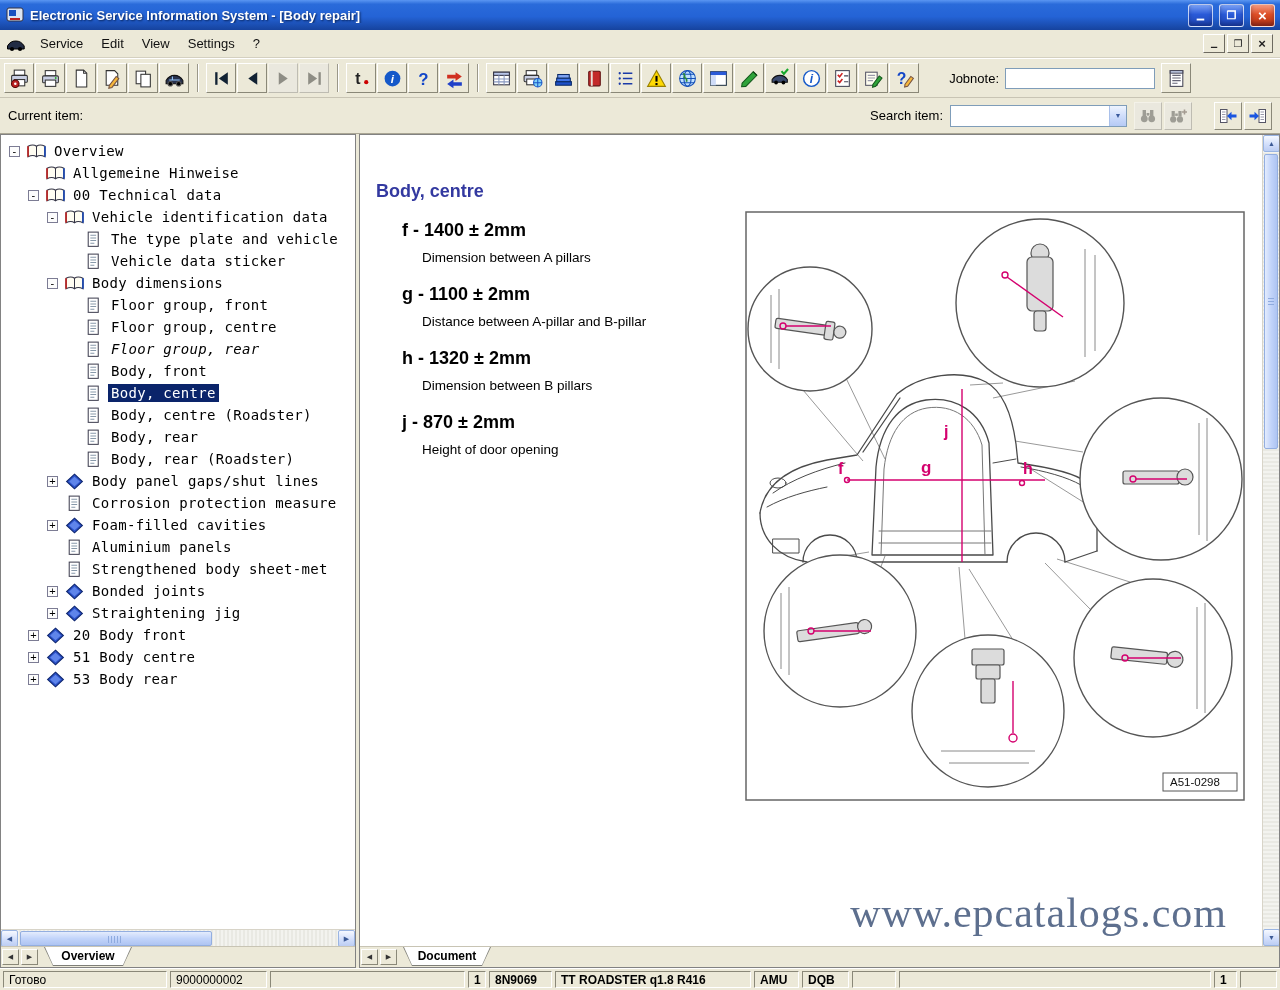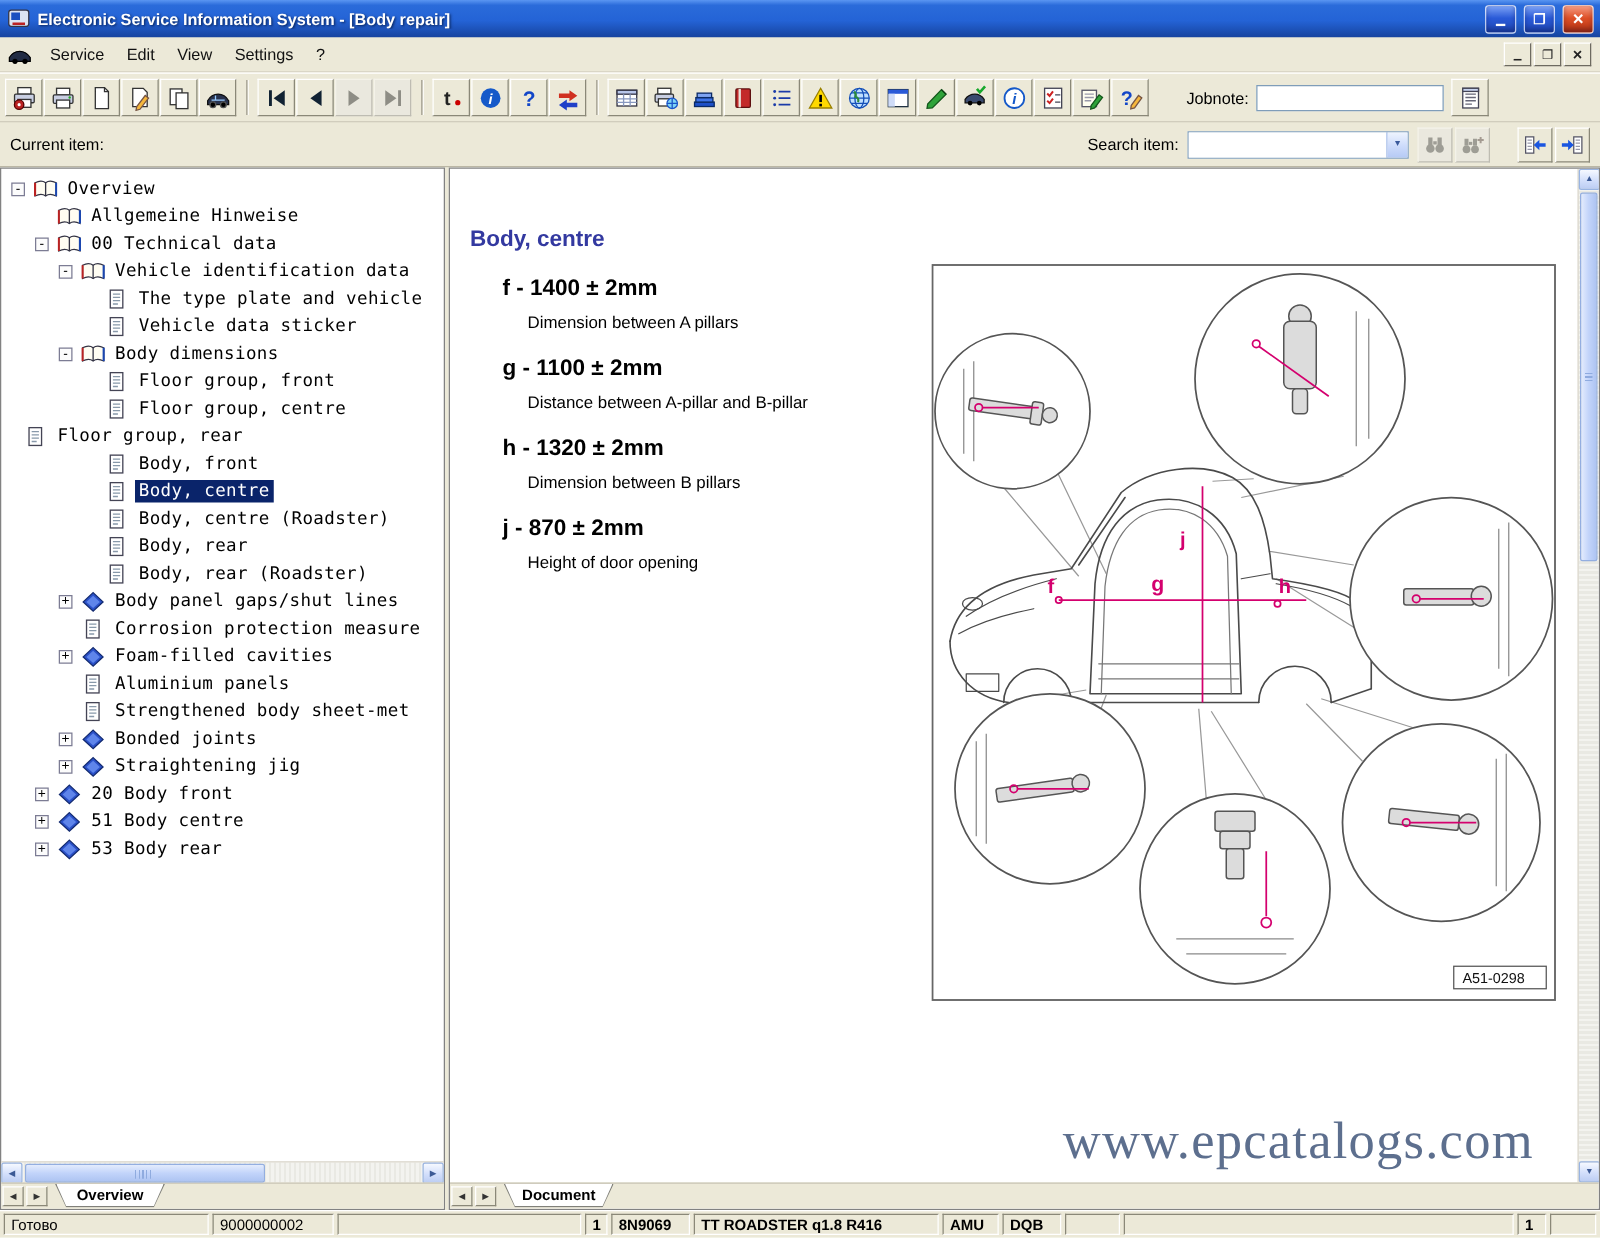--- a/index.html
+++ b/index.html
@@ -610,21 +610,21 @@
         <div class="tree-row" style="padding-left: 65px;">
           <span class="expander hid"></span>
           <span class="tree-icon">
             <svg viewBox="0 0 18 16">
               <rect x="4" y="1" width="9.5" height="13.5" fill="#fff" stroke="#445"></rect>
               <path d="M6 4 H11.5 M6 6.5 H11.5 M6 9 H11.5 M6 11.5 H9.8" stroke="#8899aa" fill="none"></path>
             </svg>
           </span>
           <span class="tree-label">Floor group, centre</span>
         </div>
-        <div class="tree-row" style="">
+        <div class="tree-row" style="padding-left: 65px; font-style: italic;">
           <span class="expander hid"></span>
           <span class="tree-icon">
             <svg viewBox="0 0 18 16">
               <rect x="4" y="1" width="9.5" height="13.5" fill="#fff" stroke="#445"></rect>
               <path d="M6 4 H11.5 M6 6.5 H11.5 M6 9 H11.5 M6 11.5 H9.8" stroke="#8899aa" fill="none"></path>
             </svg>
           </span>
           <span class="tree-label">Floor group, rear</span>
         </div>
         <div class="tree-row" style="padding-left: 65px;">

